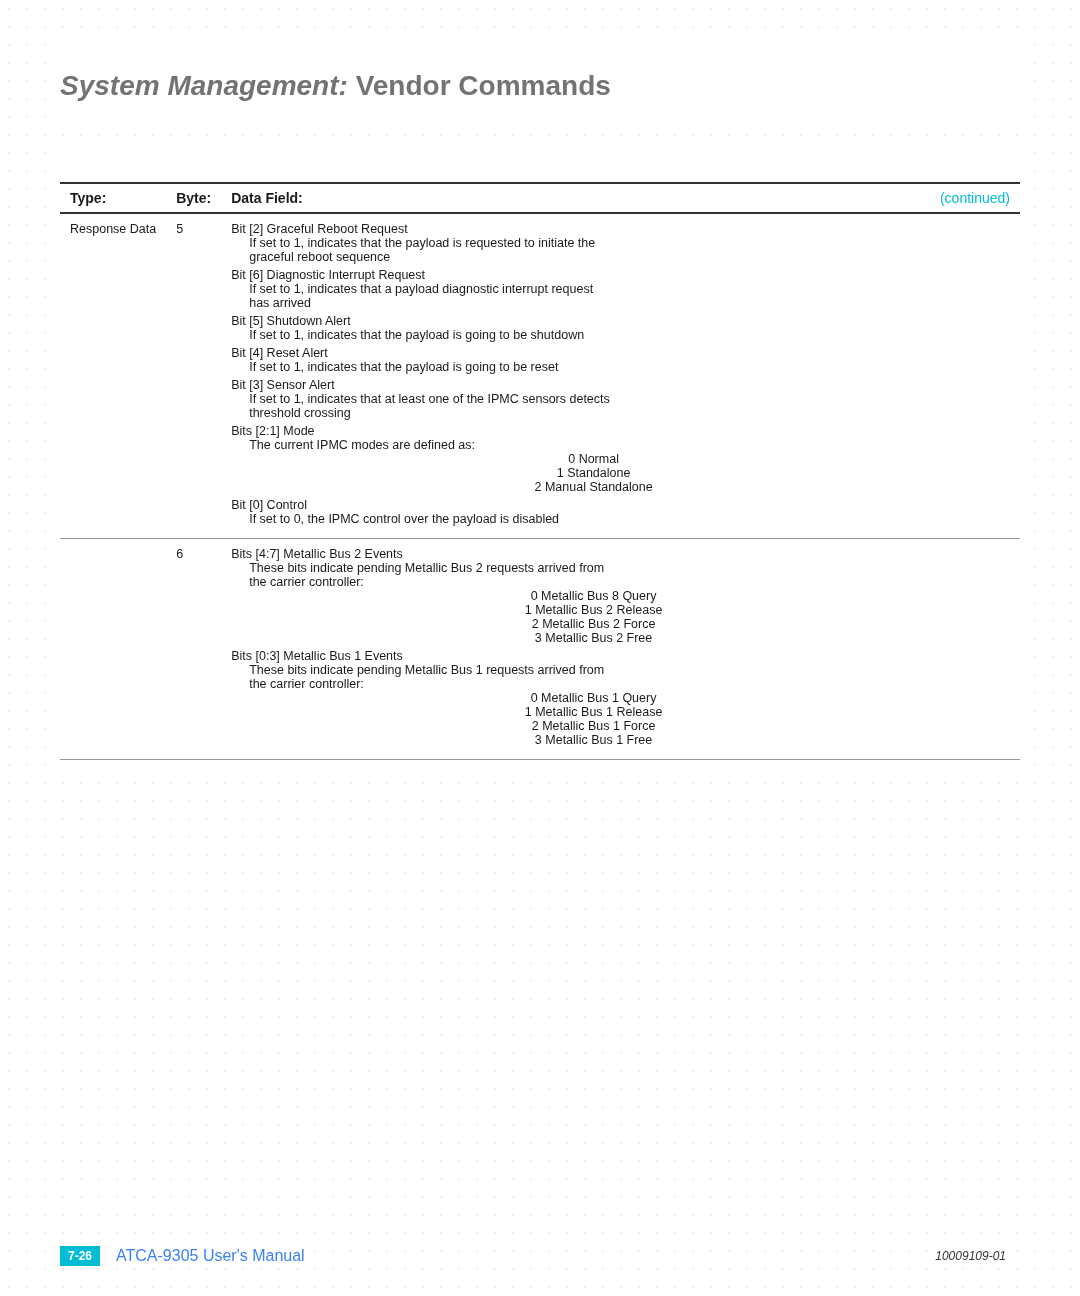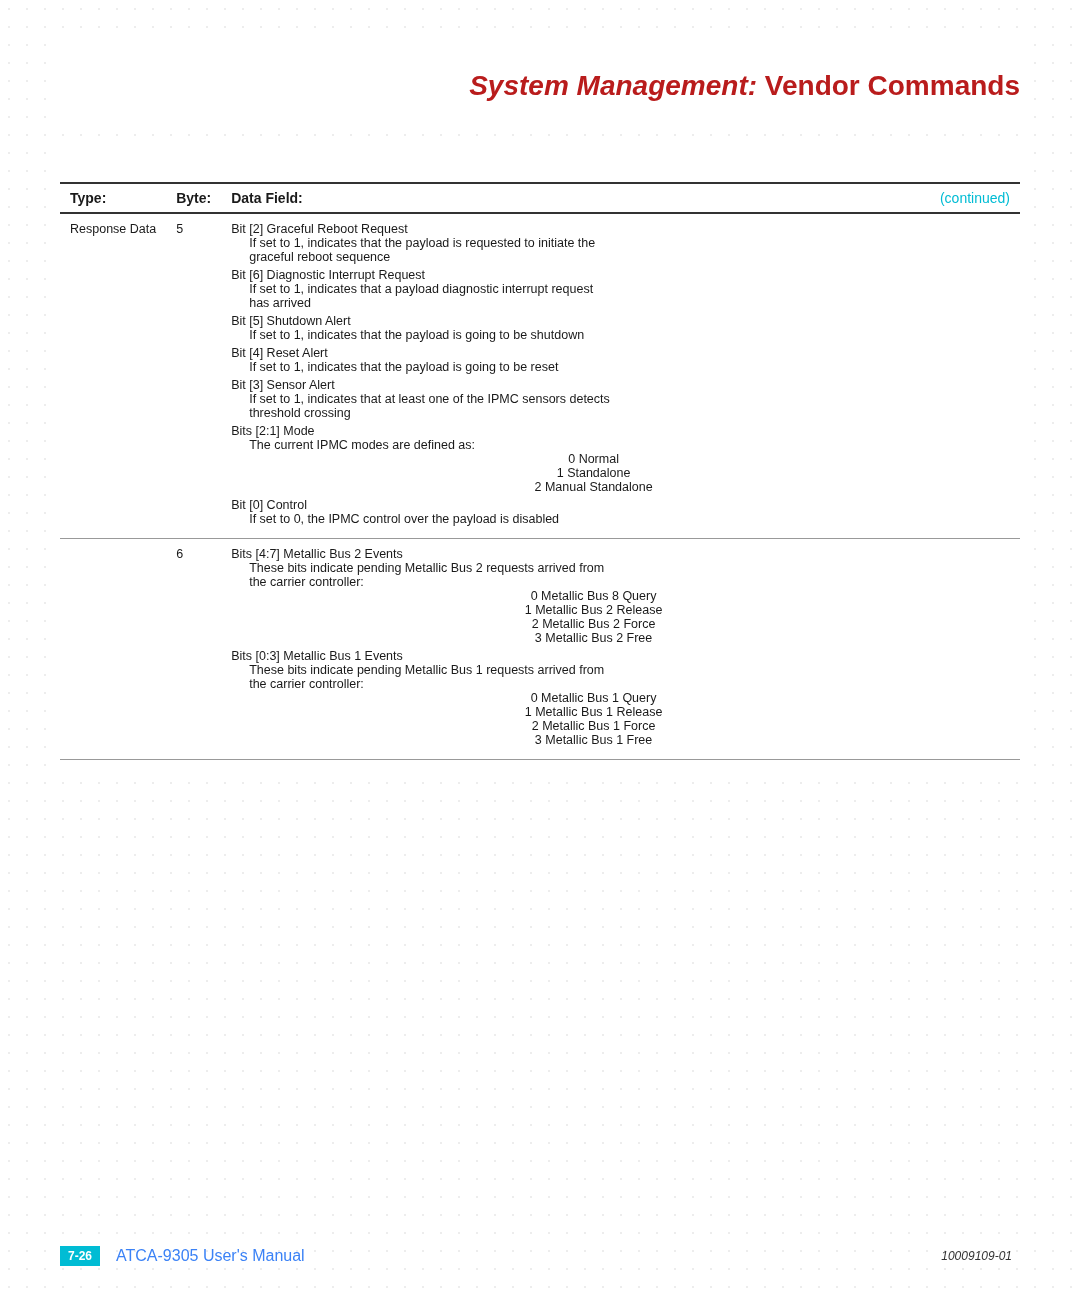--- a/index.html
+++ b/index.html
@@ -36,22 +36,21 @@
 
     
     .page-header {
       background: #ffffff;
       padding: 30px 0 20px 0;
       margin-bottom: 30px;
     }
 
     .page-title {
       font-size: 28px;
-      color: #b91c1c;
-      text-align: right;
+      color: #737373;
     }
 
     .page-title strong {
       font-weight: 900;
       font-style: italic;
     }
 
     
     .white-area {
       background: #ffffff;
@@ -129,21 +128,21 @@
       padding-left: 36px;
       display: block;
       text-align: center;
     }
 
     
     .page-footer {
       position: absolute;
       bottom: 30px;
       left: 0;
-      right: 8px;
+      right: 14px;
       padding: 0 60px;
       display: flex;
       align-items: center;
       z-index: 2;
     }
 
     .footer-page-num {
       background: #00bcd4;
       color: #ffffff;
       font-weight: bold;

